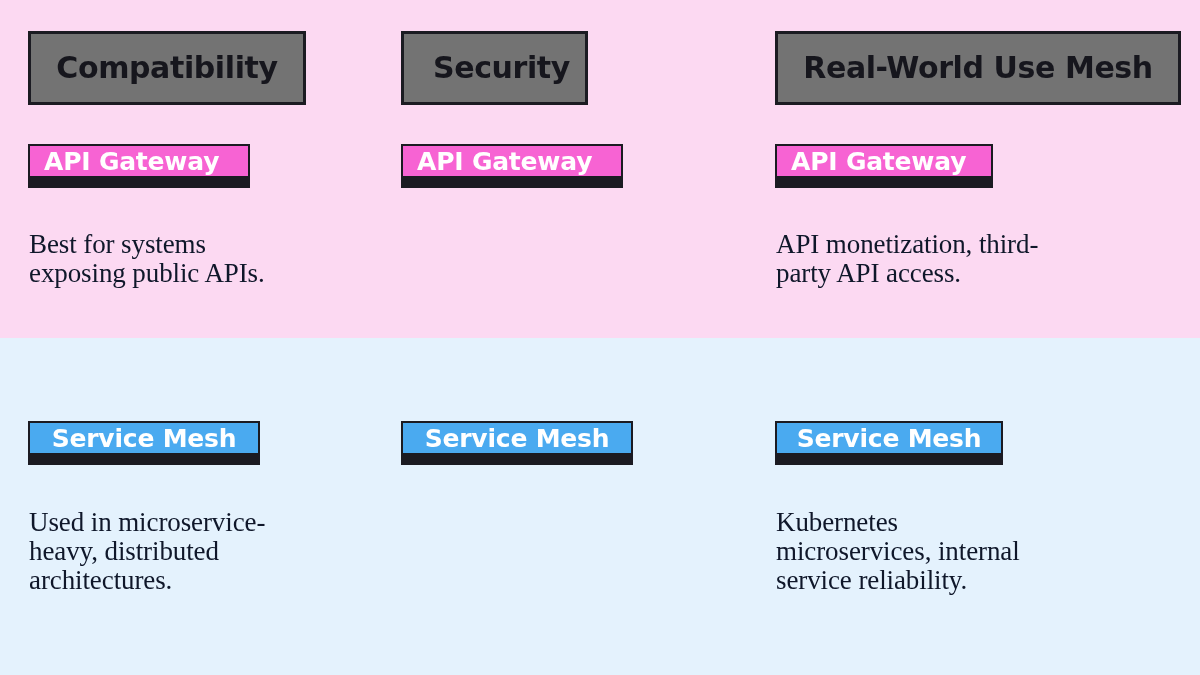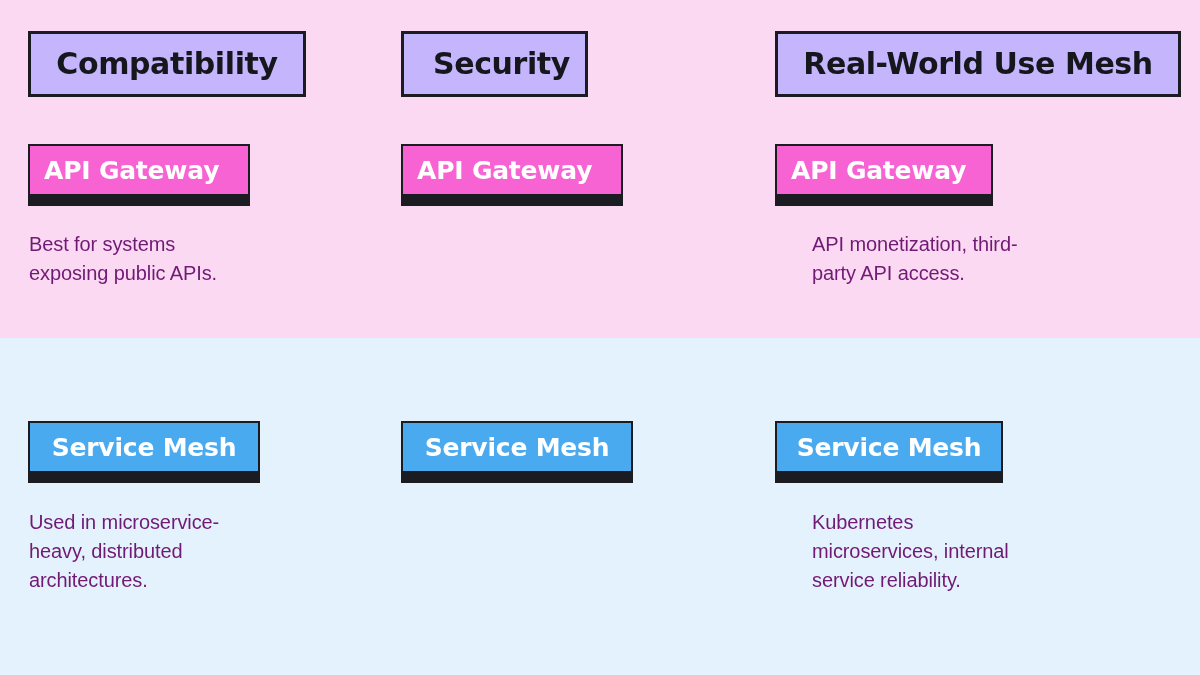--- a/index.html
+++ b/index.html
@@ -49,23 +49,23 @@
     height: 675px;
   }
   .col-0 { left: 28px;  width: 345px; }
   .col-1 { left: 401px; width: 345px; }
   .col-2 { left: 775px; width: 412px; }
 
   
   .header-chip {
     position: absolute;
     top: 31px;
-    height: 66px;
+    height: 74px;
     box-sizing: border-box;
-    background: #c4b5fd;
+    background: #737373;
     border: 3px solid #1b1b22;
     display: flex;
     align-items: center;
     justify-content: center;
     padding: 0 16px;
     text-align: right;
   }
   .header-chip .chip-text {
     font-family: "DejaVu Sans", "Liberation Sans", sans-serif;
     font-weight: 700;
@@ -81,21 +81,21 @@
 
   
   .badge {
     position: absolute;
     box-sizing: border-box;
     border: 2px solid #1b1b22;
     border-bottom-width: 12px;
     display: flex;
     align-items: center;
     padding: 0 14px;
-    height: 62px;
+    height: 44px;
   }
   .badge .badge-text {
     font-family: "DejaVu Sans", "Liberation Sans", sans-serif;
     font-weight: 700;
     font-size: 25px;
     letter-spacing: -0.2px;
     color: #ffffff;
     white-space: nowrap;
     line-height: 1;
   }
@@ -106,34 +106,34 @@
   .col-1 .badge-api  { left: 0; width: 222px; }
   .col-2 .badge-api  { left: 0; width: 218px; }
 
   .col-0 .badge-mesh { left: 0; width: 232px; }
   .col-1 .badge-mesh { left: 0; width: 232px; }
   .col-2 .badge-mesh { left: 0; width: 228px; }
 
   
   .desc {
     position: absolute;
-    font-family: Liberation Sans, sans-serif;
+    font-family: Liberation Serif, serif;
     font-weight: 400;
-    font-size: 20px;
+    font-size: 27px;
     line-height: 29px;
     letter-spacing: -0.1px;
-    color: #701a75;
+    color: #0f172a;
     white-space: pre-line;
   }
   .desc-top    { top: 230px; left: 1px; }
   .desc-bottom { top: 508px; left: 1px; }
 
   .col-0 .desc { width: 290px; }
   .col-1 .desc { width: 310px; }
-  .col-2 .desc { width: 300px; margin-left: 36px; }
+  .col-2 .desc { width: 300px; }
 </style>
 </head>
 <body>
 
 <div class="board">
 
   <div class="band band-top"></div>
   <div class="band band-bottom"></div>
 
   <div class="columns">

